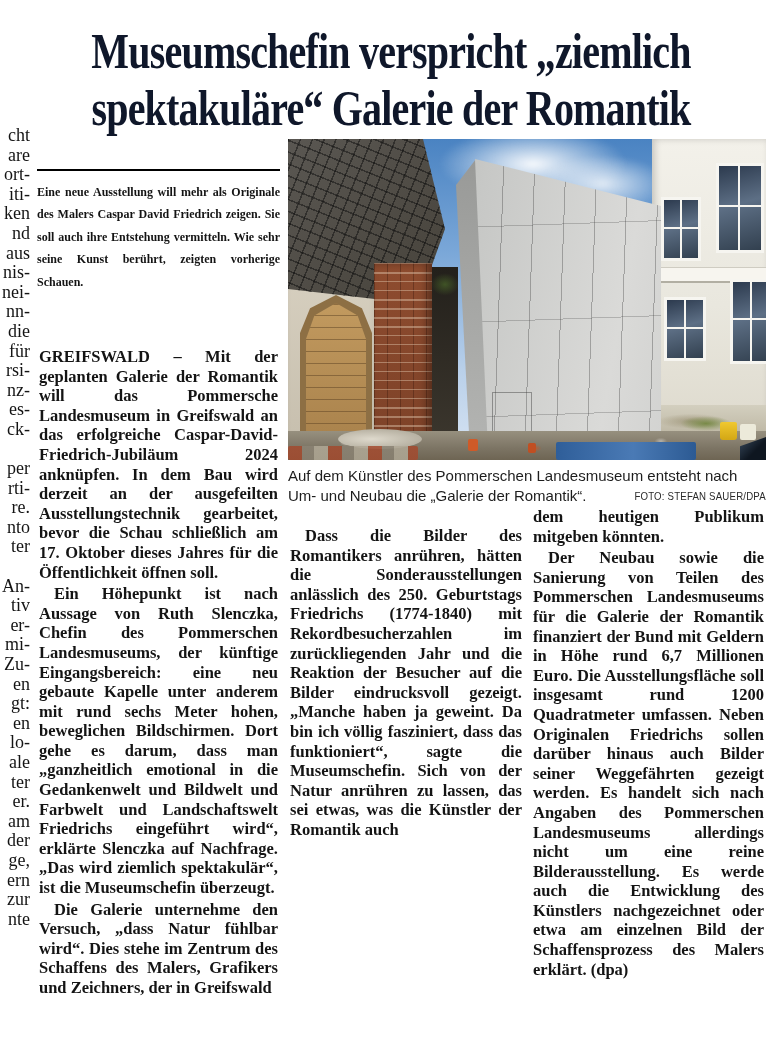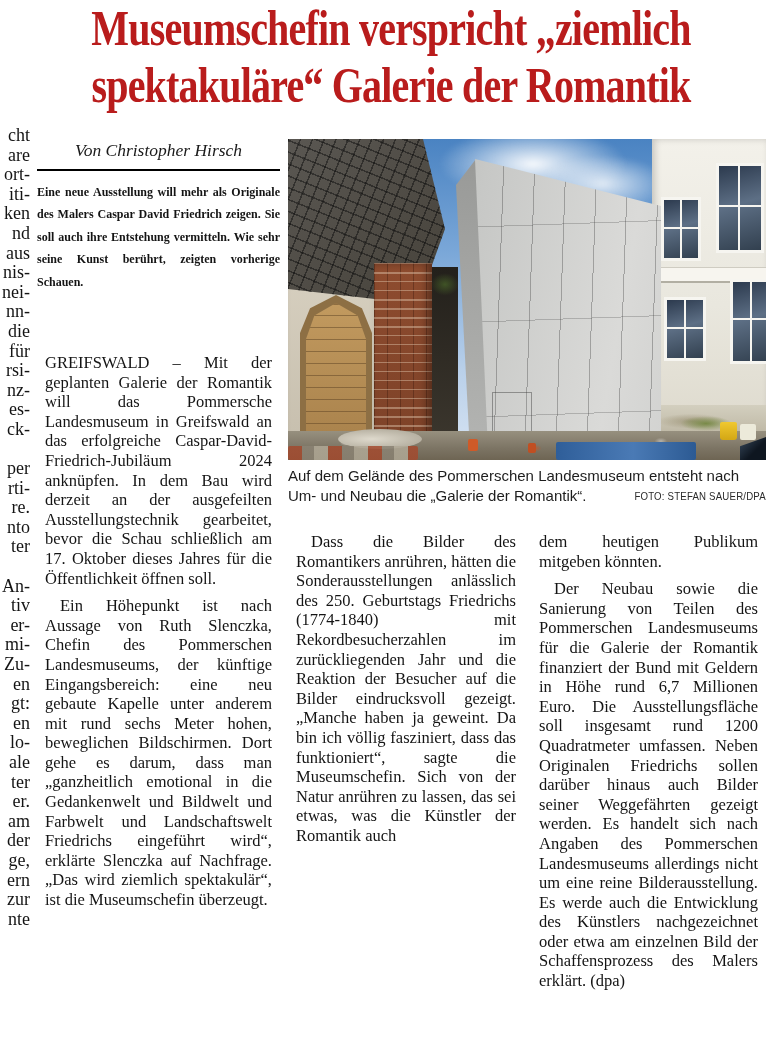--- a/index.html
+++ b/index.html
@@ -8,22 +8,22 @@
     font-family:"Liberation Serif",serif;color:#141414;overflow:hidden;
   }
   
   .left-strip{
     position:absolute;left:0;top:126px;width:30px;height:830px;
     font-size:18px;line-height:19.6px;text-align:right;overflow:hidden;
     white-space:nowrap;
   }
   
   .headline{
-    position:absolute;left:0;top:0;width:782px;margin:0;
-    text-align:center;font-weight:bold;color:#b91c1c;
+    position:absolute;left:0;top:23px;width:782px;margin:0;
+    text-align:center;font-weight:bold;color:#0f172a;
   }
   .headline div{
     font-size:50px;line-height:57px;letter-spacing:-1px;
     transform:scaleX(0.80);transform-origin:50% 50%;white-space:nowrap;
   }
   
   .byline{
     position:absolute;left:37px;top:140px;width:243px;text-align:center;
     font-style:italic;font-size:17.5px;color:#1a1a1a;
   }
@@ -32,25 +32,25 @@
   .lede{
     position:absolute;left:37px;top:181px;width:243px;
     font-weight:bold;font-size:12px;line-height:22.4px;text-align:justify;
     hyphens:auto;
   }
   
   .col{
     position:absolute;width:243px;font-size:16.5px;line-height:19.6px;
     text-align:justify;hyphens:auto;
   }
-  .col p{margin:8px;}
+  .col p{margin:2px;font-weight:bold;}
   .col p.indent{text-indent:15px;}
   .col1{left:37px;top:345px;height:650px;}
   .col2{left:288px;top:524px;width:236px;height:490px;}
-  .col3{left:531px;top:524px;width:235px;height:490px;}
+  .col3{left:531px;top:505px;width:235px;height:490px;}
   
   .photo{position:absolute;left:288px;top:139px;width:478px;height:321px;overflow:hidden;background:#9db6d2;}
   .photo *{position:absolute;}
   .ph-sky{left:0;top:0;width:478px;height:321px;
     background:linear-gradient(180deg,#4a83c2 0%,#7aa7d8 35%,#b9d0ea 72%,#d8e4f2 100%);}
   .ph-cloud1{left:150px;top:-12px;width:190px;height:74px;
     background:radial-gradient(ellipse at 50% 50%,rgba(255,255,255,.95),rgba(255,255,255,0) 70%);filter:blur(2px);}
   .ph-cloud2{left:250px;top:16px;width:130px;height:58px;
     background:radial-gradient(ellipse at 50% 50%,rgba(255,255,255,.8),rgba(255,255,255,0) 70%);filter:blur(2px);}
   .ph-white-building{left:364px;top:0;width:114px;height:302px;
@@ -180,28 +180,28 @@
       <div>ern</div>
       <div>zur</div>
       <div>nte</div>
     </div>
 
   <h1 class="headline">
       <div>Museumschefin verspricht „ziemlich</div>
       <div>spektakuläre“ Galerie der Romantik</div>
     </h1>
 
-  <div class="byline">Von Christopher Hirsch</div>
   <div class="byline-rule"></div>
 
   <div class="lede">Eine neue Ausstellung will mehr als Originale des Malers Caspar David Friedrich zeigen. Sie soll auch ihre Entstehung vermitteln. Wie sehr seine Kunst berührt, zeigten vorherige Schauen.</div>
 
   <div class="col col1">
       <p>GREIFSWALD – Mit der geplanten Galerie der Romantik will das Pommersche Landesmuseum in Greifswald an das erfolgreiche Caspar-David-Friedrich-Jubiläum 2024 anknüpfen. In dem Bau wird derzeit an der ausgefeilten Ausstellungstechnik gearbeitet, bevor die Schau schließlich am 17. Oktober dieses Jahres für die Öffentlichkeit öffnen soll.</p>
       <p class="indent">Ein Höhepunkt ist nach Aussage von Ruth Slenczka, Chefin des Pommerschen Landesmuseums, der künftige Eingangsbereich: eine neu gebaute Kapelle unter anderem mit rund sechs Meter hohen, beweglichen Bildschirmen. Dort gehe es darum, dass man „ganzheitlich emotional in die Gedankenwelt und Bildwelt und Farbwelt und Landschaftswelt Friedrichs eingeführt wird“, erklärte Slenczka auf Nachfrage. „Das wird ziemlich spektakulär“, ist die Museumschefin überzeugt.</p>
+      <p class="indent">Die Galerie unternehme den Versuch, „dass Natur fühlbar wird“. Dies stehe im Zentrum des Schaffens des Malers, Grafikers und Zeichners, der in Greifswald</p>
     </div>
 
   <div class="photo">
     <div class="ph-sky"></div>
     <div class="ph-cloud1"></div>
     <div class="ph-cloud2"></div>
     <div class="ph-white-building"></div>
     <div class="ph-cornice"></div>
     <div class="ph-base"></div>
     <div class="ph-win w1"></div>
@@ -224,21 +224,21 @@
     <div class="ph-tarp"></div>
     <div class="ph-cone1"></div>
     <div class="ph-cone2"></div>
     <div class="ph-grass"></div>
     <div class="ph-bucket-y"></div>
     <div class="ph-bucket-w"></div>
     <div class="ph-car"></div>
   </div>
 
   <div class="caption">
-    <span class="cap-text">Auf dem Gelände des Pommerschen Landesmuseum entsteht nach Um- und Neubau die „Galerie der Romantik“.</span>
+    <span class="cap-text">Auf dem Künstler des Pommerschen Landesmuseum entsteht nach Um- und Neubau die „Galerie der Romantik“.</span>
     <span class="credit">FOTO: STEFAN SAUER/DPA</span>
   </div>
 
   <div class="col col2">
       <p class="indent">Dass die Bilder des Romantikers anrühren, hätten die Sonderausstellungen anlässlich des 250. Geburtstags Friedrichs (1774-1840) mit Rekordbesucherzahlen im zurückliegenden Jahr und die Reaktion der Besucher auf die Bilder eindrucksvoll gezeigt. „Manche haben ja geweint. Da bin ich völlig fasziniert, dass das funktioniert“, sagte die Museumschefin. Sich von der Natur anrühren zu lassen, das sei etwas, was die Künstler der Romantik auch</p>
     </div>
 
   <div class="col col3">
       <p>dem heutigen Publikum mitgeben könnten.</p>
       <p class="indent">Der Neubau sowie die Sanierung von Teilen des Pommerschen Landesmuseums für die Galerie der Romantik finanziert der Bund mit Geldern in Höhe rund 6,7 Millionen Euro. Die Ausstellungsfläche soll insgesamt rund 1200 Quadratmeter umfassen. Neben Originalen Friedrichs sollen darüber hinaus auch Bilder seiner Weggefährten gezeigt werden. Es handelt sich nach Angaben des Pommerschen Landesmuseums allerdings nicht um eine reine Bilderausstellung. Es werde auch die Entwicklung des Künstlers nachgezeichnet oder etwa am einzelnen Bild der Schaffensprozess des Malers erklärt. (dpa)</p>

